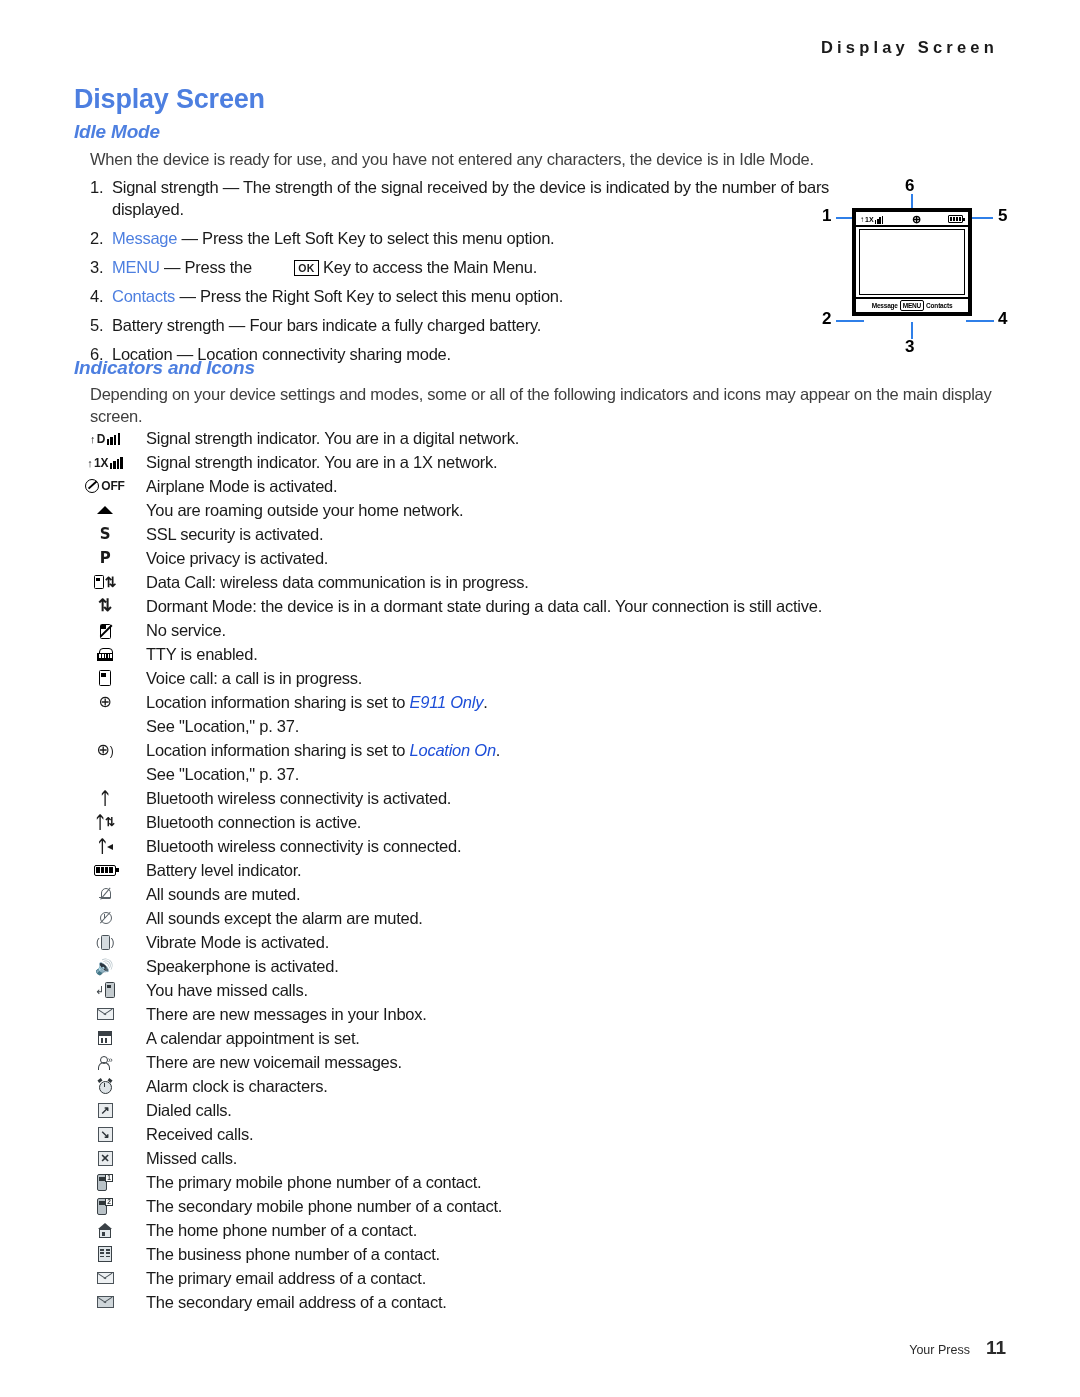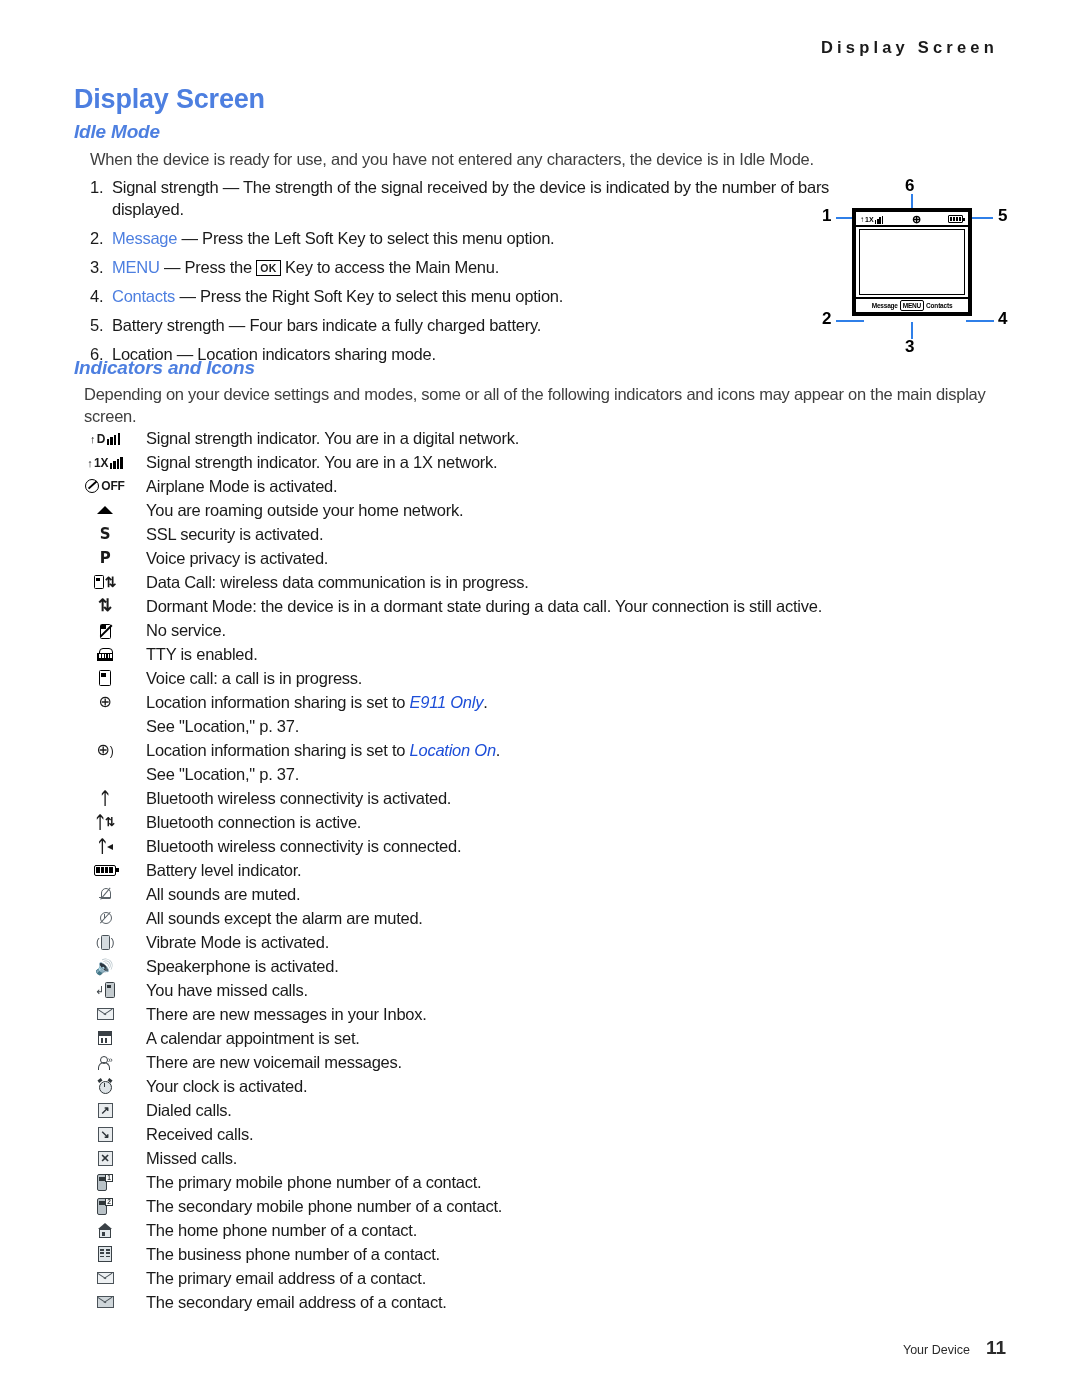--- a/index.html
+++ b/index.html
@@ -62,21 +62,21 @@
     line-height: 22px;
     color: #404040;
     letter-spacing: -0.25px;
   }
   .intro-1 {
     left: 90px;
     top: 148px;
     width: 820px;
   }
   .intro-2 {
-    left: 84px;
+    left: 90px;
     top: 383px;
     width: 912px;
   }
 
   
   .numlist {
     position: absolute;
     left: 90px;
     top: 176px;
     width: 740px;
@@ -102,20 +102,21 @@
   .okkey {
     display: inline-block;
     border: 1.4px solid #000;
     border-radius: 0;
     font-size: 10.5px;
     font-weight: 700;
     line-height: 12px;
     padding: 1px 3px 1px 3px;
     vertical-align: 1px;
     letter-spacing: 0.3px;
+    margin-left: 38px;
   }
 
   
   .diagram {
     position: absolute;
     left: 820px;
     top: 176px;
     width: 220px;
     height: 190px;
   }
@@ -490,21 +491,21 @@
     <div class="numitem">
       <span class="num">3.</span><span class="blue">MENU</span><span> — Press the </span><span class="okkey">OK</span><span> Key to access the Main Menu.</span>
     </div>
     <div class="numitem">
       <span class="num">4.</span><span class="blue">Contacts</span><span> — Press the Right Soft Key to select this menu option.</span>
     </div>
     <div class="numitem">
       <span class="num">5.</span><span>Battery strength — Four bars indicate a fully charged battery.</span>
     </div>
     <div class="numitem">
-      <span class="num">6.</span><span>Location — Location indicators sharing mode.</span>
+      <span class="num">6.</span><span>Location — Location connectivity sharing mode.</span>
     </div>
   </div>
 
   <div class="diagram">
 
     <div class="lead h" style="left:16px; top:41px; width:24px;"></div>
     <div class="lead h" style="left:16px; top:144px; width:28px;"></div>
     <div class="lead v" style="left:91px; top:146px; height:17px;"></div>
     <div class="lead h" style="left:146px; top:144px; width:28px;"></div>
     <div class="lead h" style="left:143px; top:41px; width:30px;"></div>
@@ -794,21 +795,21 @@
 
     <div class="irow">
       <span class="icon-cell">
         <span style="position:relative;display:block;width:15px;height:15px;">
           <span style="position:absolute;left:1.5px;top:2px;width:11px;height:11px;border:1.7px solid #2f3639;border-radius:50%;background:#dde3e6;"></span>
           <span style="position:absolute;left:6.4px;top:4.5px;width:1.4px;height:4px;background:#2f3639;"></span>
           <span style="position:absolute;left:0.5px;top:0.5px;width:4px;height:3px;background:#2f3639;transform:rotate(-35deg);"></span>
           <span style="position:absolute;right:0.5px;top:0.5px;width:4px;height:3px;background:#2f3639;transform:rotate(35deg);"></span>
         </span>
       </span>
-      <span class="txt">Your clock is activated.</span>
+      <span class="txt">Alarm clock is characters.</span>
     </div>
 
     <div class="irow">
       <span class="icon-cell">
           <span class="sq">↗</span>
         </span>
       <span class="txt">Dialed calls.</span>
     </div>
 
     <div class="irow">
@@ -872,17 +873,17 @@
     <div class="irow">
       <span class="icon-cell">
           <span class="env" style="background:#cfd6da;"></span>
         </span>
       <span class="txt">The secondary email address of a contact.</span>
     </div>
 
   </div>
 
   <div class="footer">
-    <span class="label">Your Device</span>
+    <span class="label">Your Press</span>
     <span class="pageno">11</span>
   </div>
 
 </div>
 
 </body></html>

